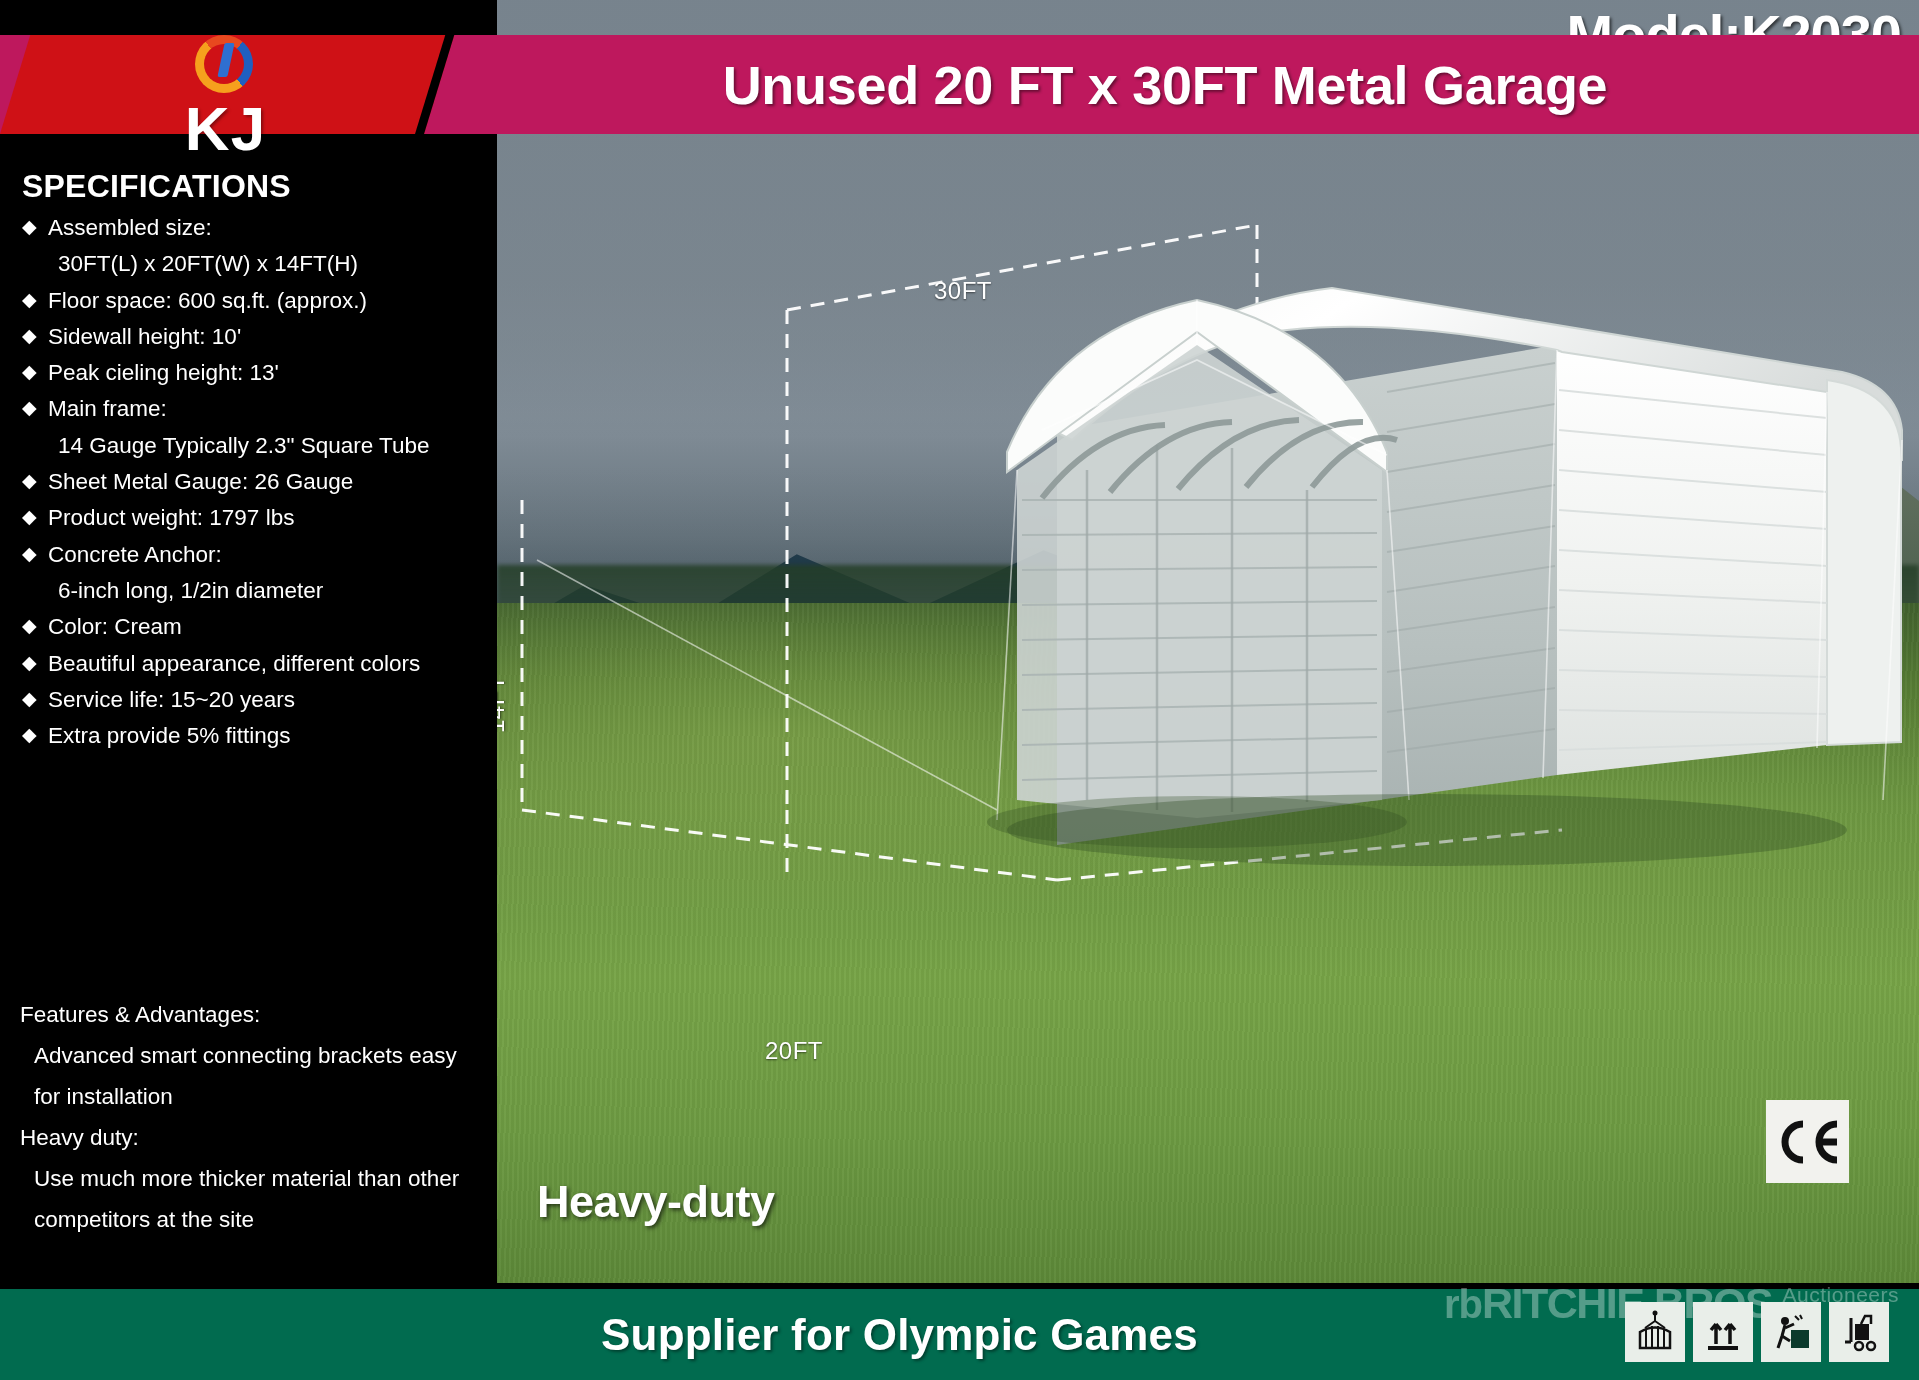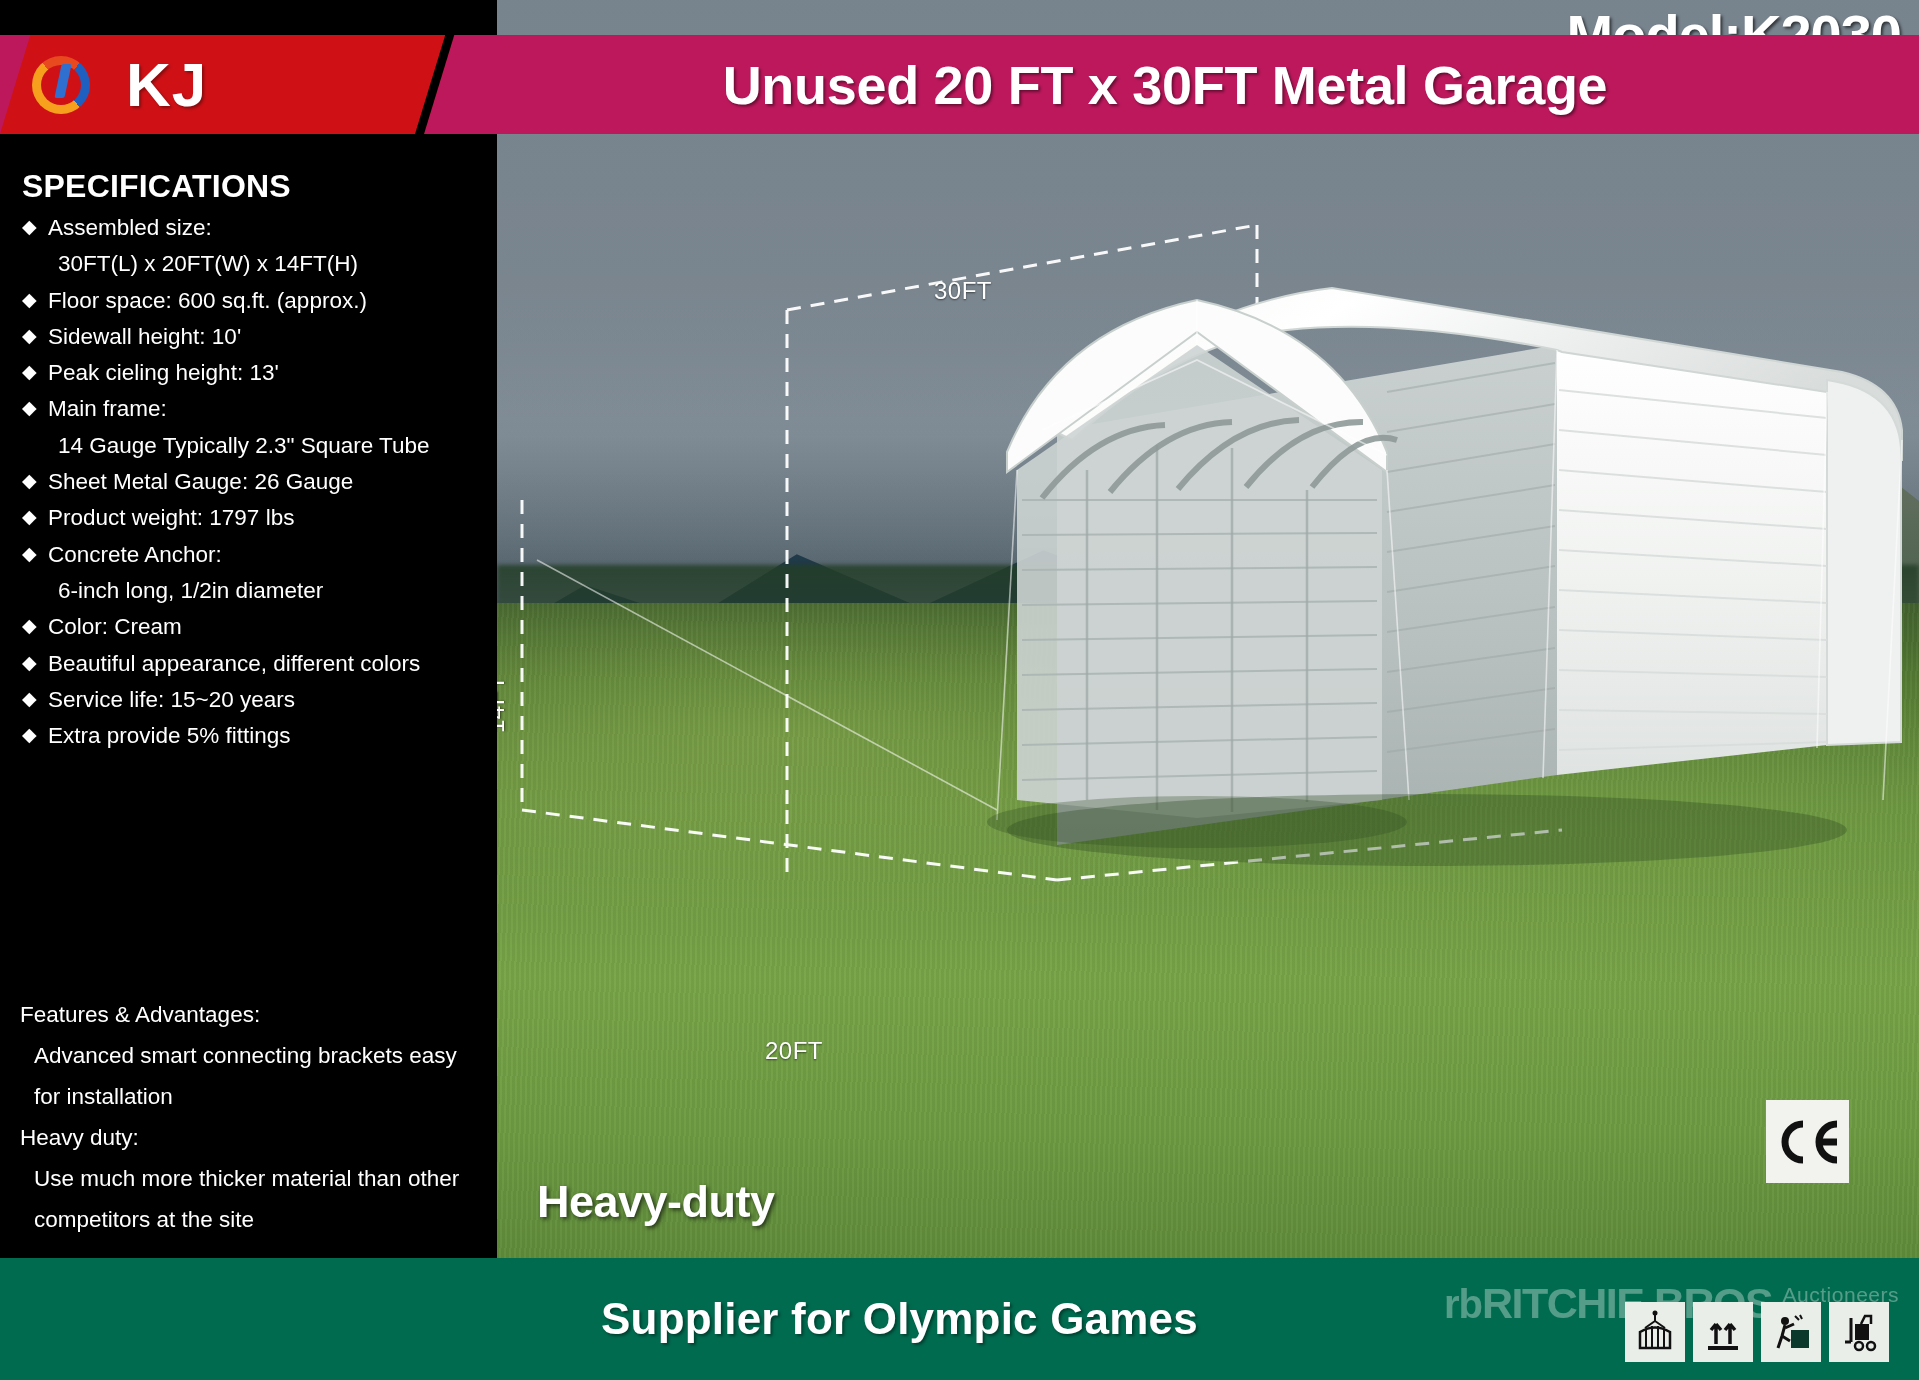--- a/index.html
+++ b/index.html
@@ -106,21 +106,21 @@
   }
   .logo-band{
     position:absolute;left:0;top:35px;width:415px;height:99px;
     background:#cf1116;
     transform:skewX(-17deg);transform-origin:bottom left;
     z-index:6;
     border-right:9px solid #000;
   }
   .logo-inner{
     position:absolute;left:0;top:35px;width:415px;height:99px;z-index:7;
-    display:flex;align-items:center;
+    display:flex;align-items:center;flex-direction:column;
   }
   .logo-mark{
     position:relative;width:58px;height:58px;margin-left:32px;flex:none;
     border-radius:50%;
     background:conic-gradient(from 200deg,#f6a01d 0deg 120deg,#e8491f 120deg 200deg,#1f5fc0 200deg 300deg,#f6a01d 300deg 360deg);
   }
   .logo-mark:before{
     content:"";position:absolute;inset:9px;border-radius:50%;background:#cf1116;
   }
   .logo-mark:after{
@@ -151,21 +151,21 @@
   .spec-list li.cont{padding-left:38px;}
 
   .features{
     position:absolute;left:20px;top:865px;width:470px;color:#fff;
   }
   .features p{margin:0 0 9px 0;font-size:22.5px;line-height:1.42;white-space:nowrap;}
   .features p.ind{padding-left:14px;}
 
   
   .footer{
-    position:absolute;left:0;bottom:0;width:1919px;height:122px;
+    position:absolute;left:0;bottom:0;width:1919px;height:91px;
     background:#016b4f;z-index:5;
     display:flex;align-items:center;justify-content:center;
   }
   .footer-text{
     color:#fff;font-size:44px;font-weight:bold;letter-spacing:.2px;
     text-shadow:2px 2px 3px rgba(0,0,0,.4);white-space:nowrap;
     margin-right:120px;
   }
 
   

